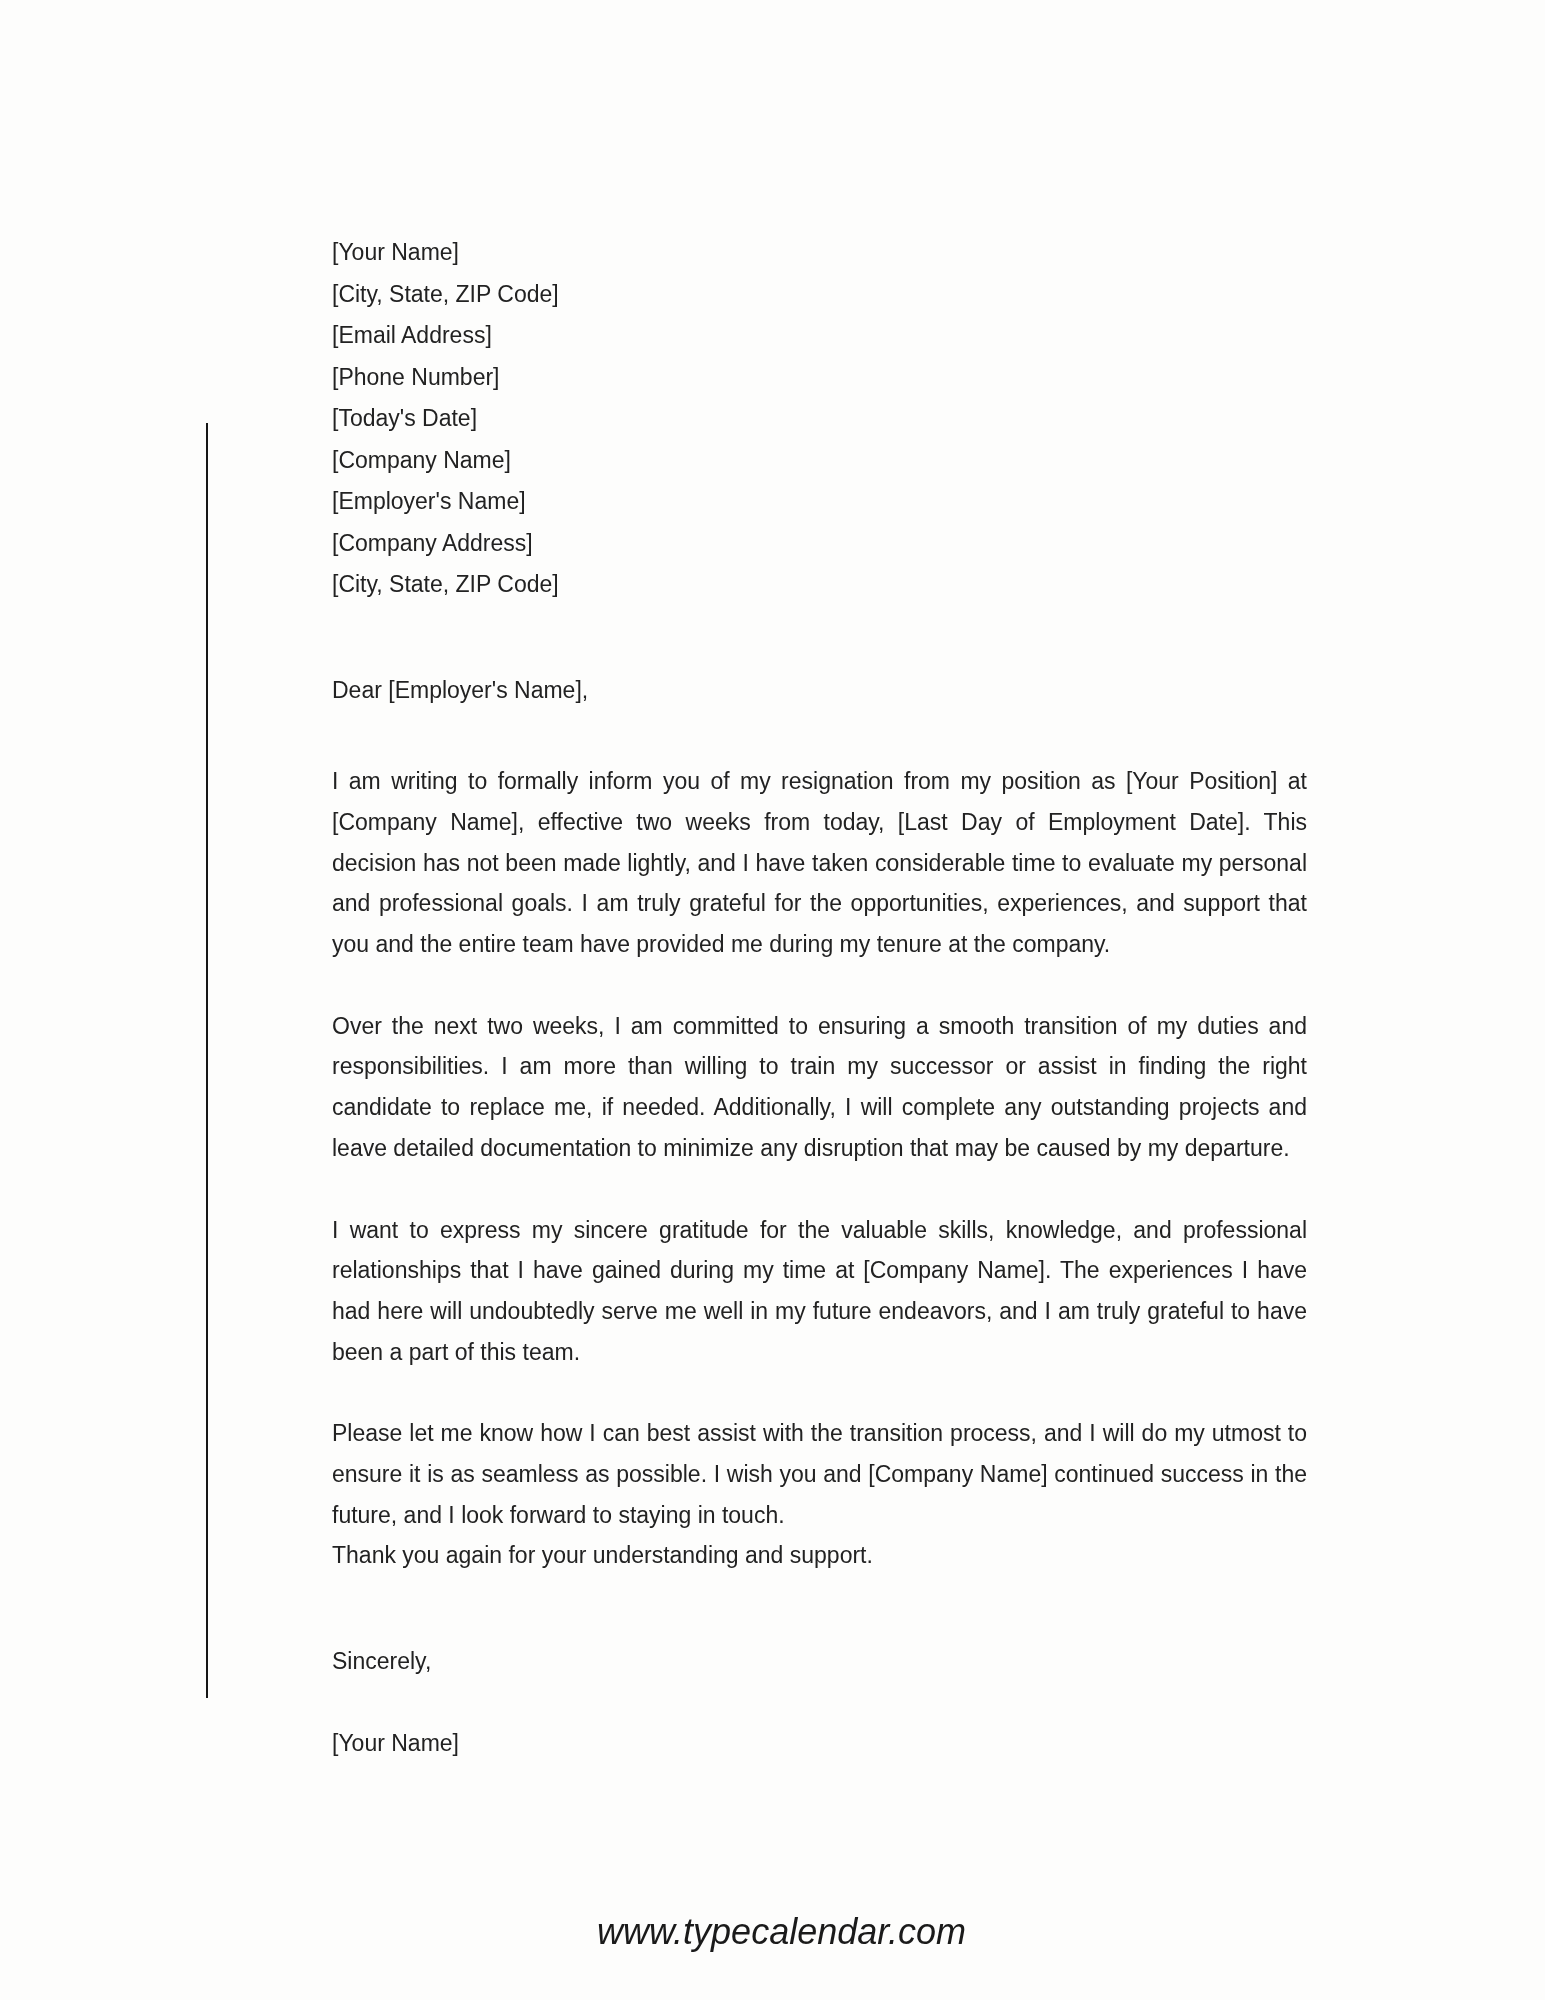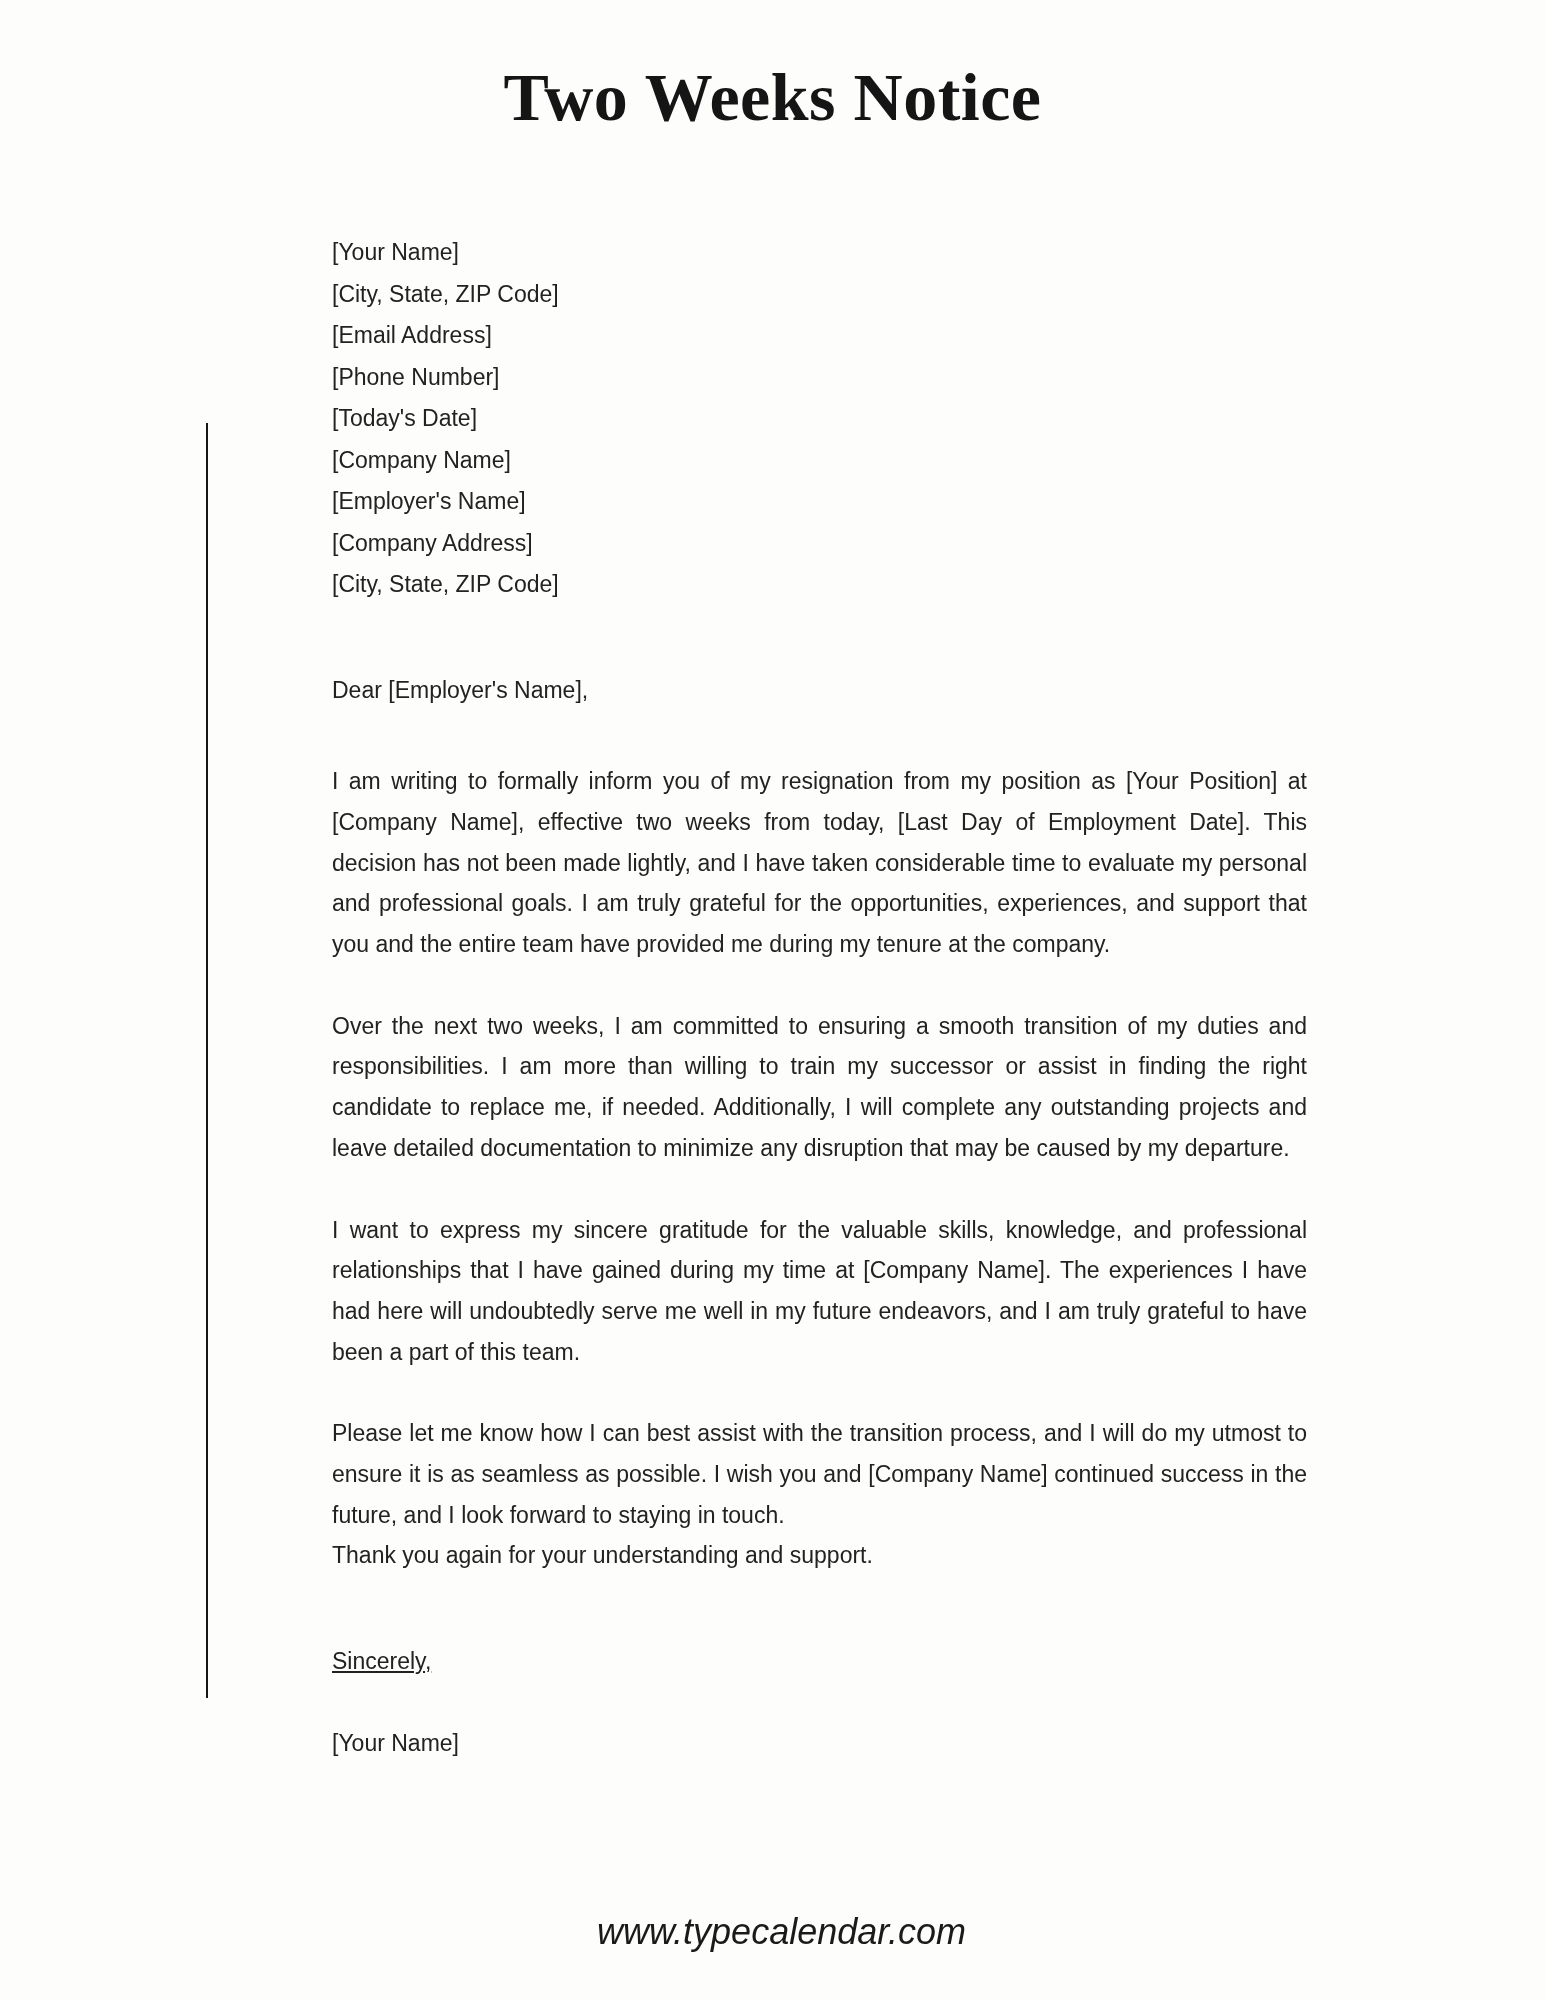--- a/index.html
+++ b/index.html
@@ -57,21 +57,20 @@
     text-align: justify;
   }
   .body-paragraphs p:first-child {
     margin-top: 51px;
   }
   .closing-line {
     margin: 0;
   }
   .sign-off {
     margin-top: 65px;
-    text-decoration: underline;
   }
   .signature {
     margin-top: 41px;
   }
   .site-footer {
     position: absolute;
     top: 1908px;
     left: 9px;
     width: 100%;
     text-align: center;
@@ -79,21 +78,20 @@
     line-height: 48px;
     color: #1a1a1a;
     font-style: italic;
   }
 </style>
 </head>
 <body>
 
 <div class="page">
 
-  <h1 class="doc-title">Two Weeks Notice</h1>
 
   <div class="margin-rule"></div>
 
   <div class="content">
 
     <div class="sender-block">
         <div class="address-line">[Your Name]</div>
         <div class="address-line">[City, State, ZIP Code]</div>
         <div class="address-line">[Email Address]</div>
         <div class="address-line">[Phone Number]</div>

